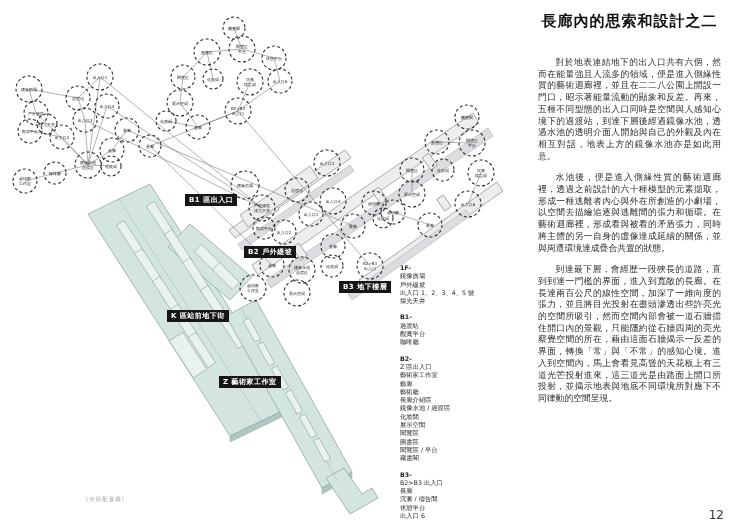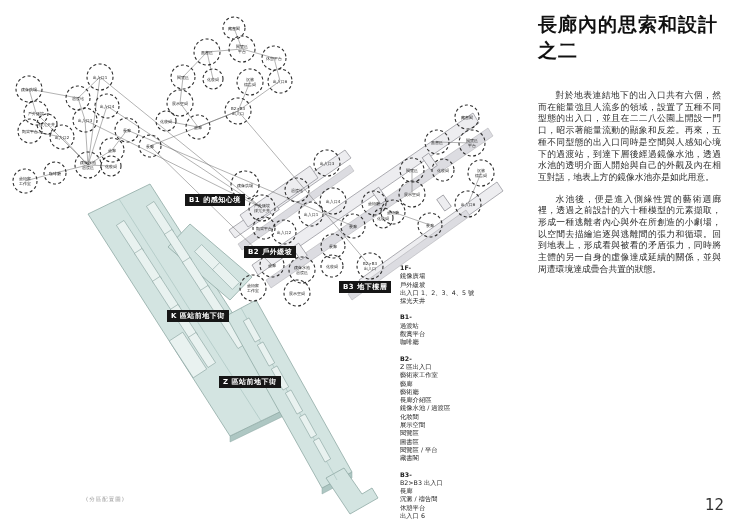--- a/index.html
+++ b/index.html
@@ -18,24 +18,24 @@
   
   .floor-tag{position:absolute;background:#161616;color:#fff;font-size:7px;font-weight:bold;
              line-height:1;padding:2.5px 4px;letter-spacing:.5px;white-space:nowrap;}
   
   #legend{position:absolute;left:400px;top:264px;width:110px;font-size:6.3px;
           line-height:8.3px;color:#222;}
   .lgroup{margin-bottom:8px;}
   .lhead{font-weight:bold;}
   
   #caption{position:absolute;left:86px;top:496px;font-size:5.5px;color:#999;letter-spacing:1px;}
-  #pageno{position:absolute;right:16px;top:496px;font-size:15px;color:#333;}
+  #pageno{position:absolute;right:16px;top:508px;font-size:12px;color:#333;}
   
   #article{position:absolute;left:538px;top:12px;width:183px;color:#2b2b2b;}
-  #article h1{font-size:19px;font-weight:bold;color:#111;margin:0 0 26px 0;letter-spacing:1px;}
+  #article h1{font-size:15px;font-weight:bold;color:#111;margin:0 0 26px 0;letter-spacing:1px;text-align:center;}
   #article p{font-size:8.8px;line-height:11.7px;text-align:justify;text-indent:2em;
              margin:0 0 10px 0;}
 </style>
 </head>
 <body>
 
 <div id="page">
 
   <svg id="diagram-svg" width="530" height="523" viewBox="0 0 530 523" xmlns="http://www.w3.org/2000/svg">
 
@@ -353,25 +353,25 @@
           <circle cx="468" cy="204" r="13" class="bubble"></circle>
           <text class="bubble-label"><tspan x="468" y="205.5">出入口6</tspan></text>
         </g>
         <g>
           <circle cx="430" cy="225" r="12" class="bubble"></circle>
           <text class="bubble-label"><tspan x="430" y="226.5">長廊</tspan></text>
         </g>
       </g>
   </svg>
 
-  <div class="floor-tag" style="left:185px;top:194px;">B1 的感知心境</div>
+  <div class="floor-tag" style="left:185px;top:194px;">B1 區出入口</div>
   <div class="floor-tag" style="left:244px;top:246px;">B2 戶外緩坡</div>
   <div class="floor-tag" style="left:339px;top:281px;">B3 地下樓層</div>
   <div class="floor-tag" style="left:127px;top:310px;margin-left:40px;">K 區站前地下街</div>
-  <div class="floor-tag" style="left:219px;top:376px;">Z 區站前地下街</div>
+  <div class="floor-tag" style="left:219px;top:376px;">Z 藝術家工作室</div>
 
   <div id="legend">
       <div class="lgroup">
         <div class="lhead">1F-</div>
         <div>鏡像廣場</div>
         <div>戶外緩坡</div>
         <div>出入口 1、2、3、4、5 號</div>
         <div>採光天井</div>
       </div>
       <div class="lgroup">
@@ -403,17 +403,18 @@
         <div>休憩平台</div>
         <div>出入口 6</div>
       </div>
     </div>
 
   <div id="caption">(分區配置圖)</div>
   <div id="pageno">12</div>
 
   <div id="article">
     <h1>長廊內的思索和設計之二</h1>
-    <p>對於地表連結地下的出入口共有六個，然而在能量強且人流多的領域，設置了五種不同型態的出入口，並且在二二八公園上開設一門口，昭示著能量流動的顯象和反差。再來，五種不同型態的出入口同時是空間與人感知心境下的過渡站，到達下層後經過鏡像水池，透過水池的透明介面人開始與自己的外觀及內在相互對話，地表上方的鏡像水池亦是如此用意。</p>
-    <p>水池後，便是進入側緣性質的藝術迴廊裡，透過之前設計的六十種模型的元素擷取，形成一種逃離者內心與外在所創造的小劇場，以空間去描繪追逐與逃離間的張力和循環。回到地表上，形成看與被看的矛盾張力，同時將主體的另一自身的虛像達成延續的關係，並與周遭環境達成疊合共置的狀態。</p>
+    <p>對於地表連結地下的出入口共有六個，然而在能量強且人流多的領域，便是進入側緣性質的藝術迴廊裡，並且在二二八公園上開設一門口，昭示著能量流動的顯象和反差。再來，五種不同型態的出入口同時是空間與人感知心境下的過渡站，到達下層後經過鏡像水池，透過水池的透明介面人開始與自己的外觀及內在相互對話，地表上方的鏡像水池亦是如此用意。</p>
+    <p>水池後，便是進入側緣性質的藝術迴廊裡，透過之前設計的六十種模型的元素擷取，形成一種逃離者內心與外在所創造的小劇場，以空間去描繪追逐與逃離間的張力和循環。在藝術迴廊裡，形成看與被看的矛盾張力，同時將主體的另一自身的虛像達成延續的關係，並與周遭環境達成疊合共置的狀態。</p>
+    <p>到達最下層，會經歷一段狹長的道路，直到到達一門檻的界面，進入到寬敞的長廊。在長達兩百公尺的線性空間，加深了一維向度的張力，並且將目光投射在盡頭滲透出些許亮光的空間所吸引，然而空間內部會被一道石牆擋住開口內的景觀，只能隱約從石牆四周的亮光察覺空間的所在，藉由這面石牆揭示一反差的界面，轉換「常」與「不常」的感知心境。進入到空間內，馬上會看見高聳的天花板上有三道光芒投射進來，這三道光是由路面上開口所投射，並揭示地表與地底不同環境所對應下不同律動的空間呈現。</p>
   </div>
 
 </div>
 
 </body></html>

